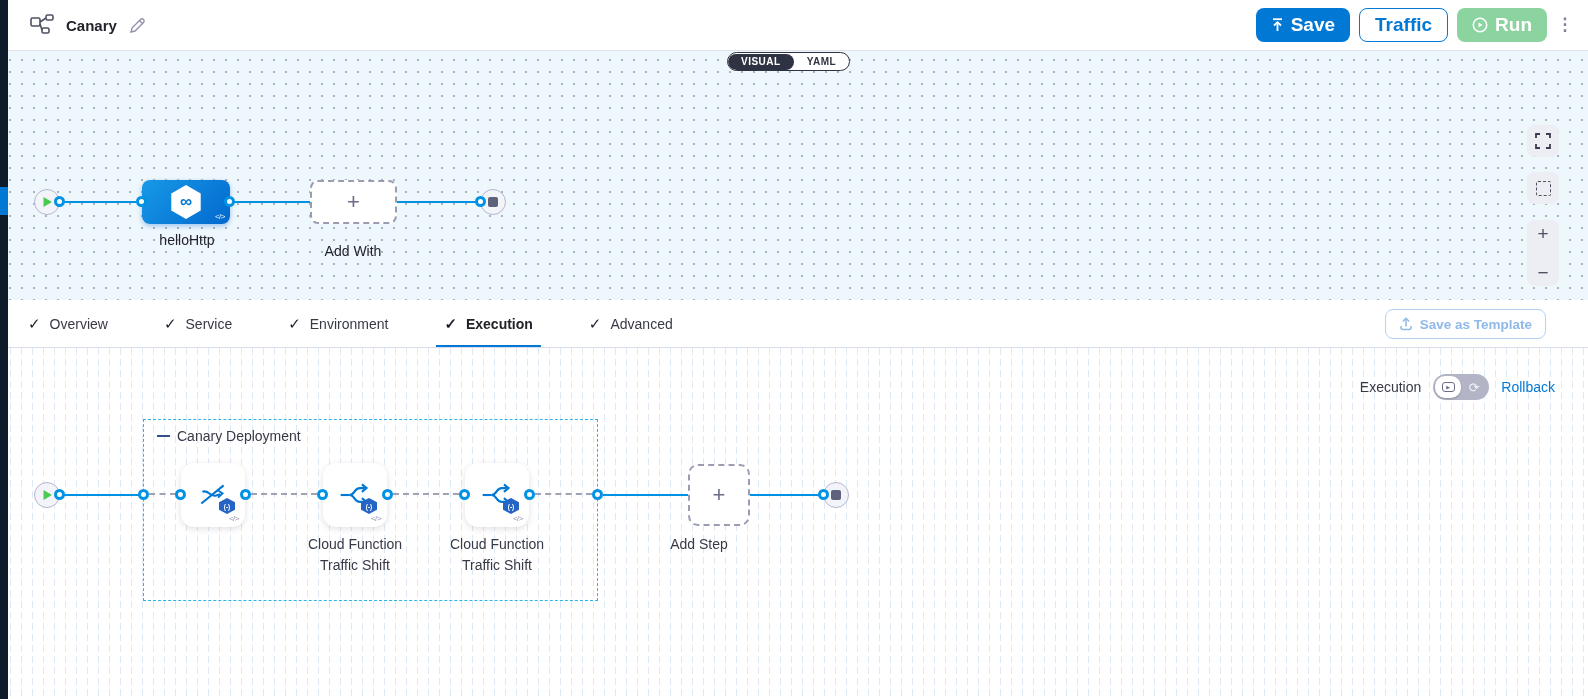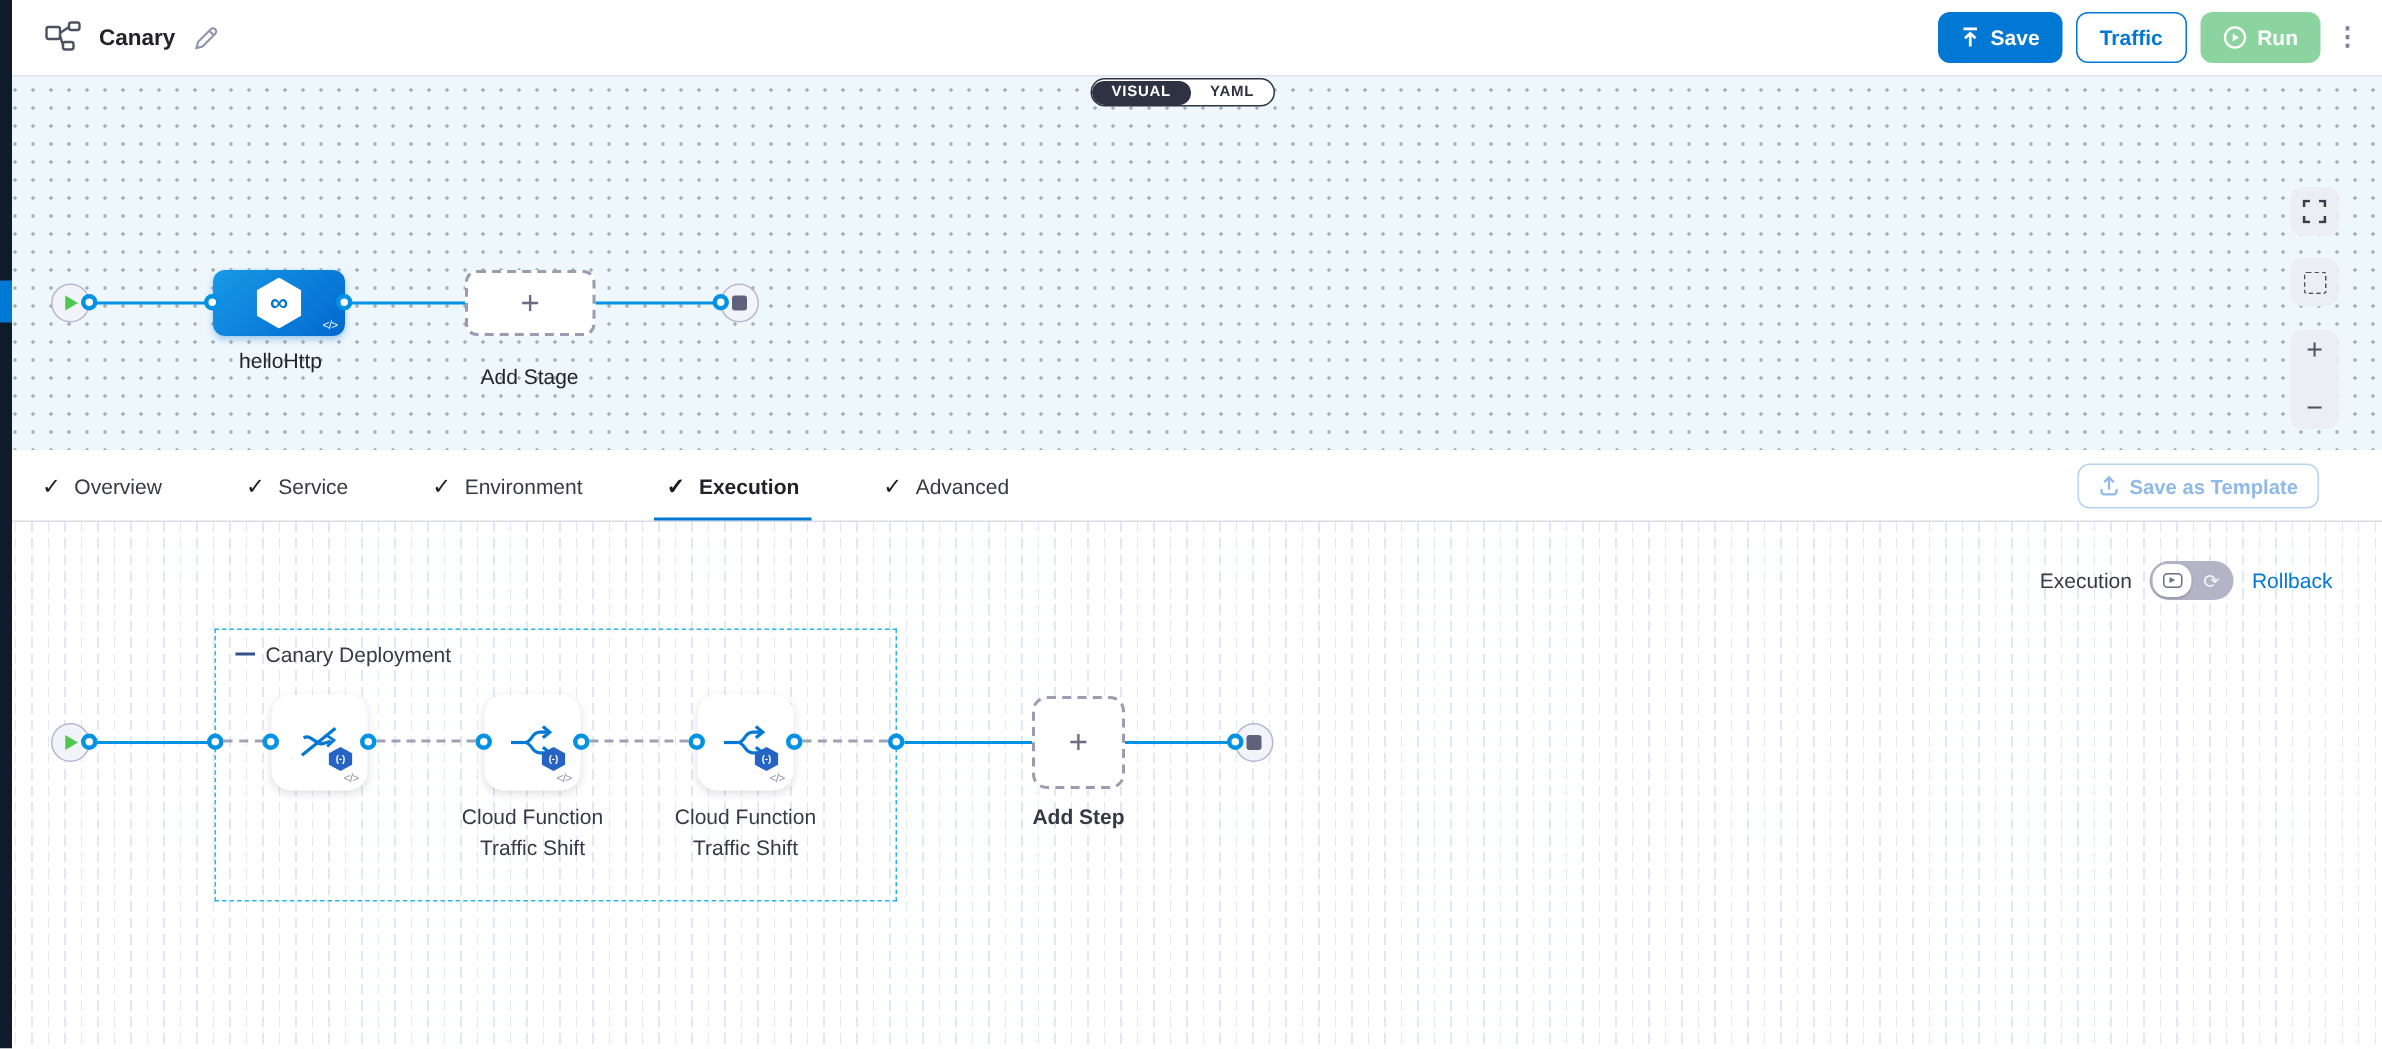--- a/index.html
+++ b/index.html
@@ -20,21 +20,21 @@
   .mode-toggle { position:absolute; left:727px; top:16px; height:19px; display:flex; align-items:center;
                  border:1px solid #2f3243; border-radius:10px; background:#fff; overflow:hidden;margin-top:36px; }
   .mode-seg { font-size:10px; font-weight:bold; letter-spacing:.5px; padding:3px 13px; border:none; background:none;
               color:#2f3243; cursor:pointer; line-height:1; }
   .mode-seg.active { background:#2f3243; color:#fff; border-radius:10px; }
   .hdr-right { margin-left:auto; display:flex; align-items:center; gap:9px; }
   .unsaved { display:flex; align-items:center; gap:8px; height:34px; padding:0 15px; background:#f3f3fa; border-radius:8px; }
   .unsaved .dot { width:8px; height:8px; border-radius:50%; background:#ff7b26; }
   .unsaved .txt { color:#ff7b26; font-size:13.5px; font-weight:bold; }
   .btn { display:flex; align-items:center; gap:7px; height:34px; padding:0 15px; border-radius:8px;
-         font-size:14px; font-weight:bold; cursor:pointer; border:none; }
+         font-size:19px; font-weight:bold; cursor:pointer; border:none; }
   .btn-save { background:#0278d5; color:#fff; }
   .btn-discard { background:#fff; color:#0278d5; border:1px solid #0278d5; }
   .btn-run { background:#8bd4a0; color:#fff; }
   .kebab { background:none; border:none; color:#7f8199; font-size:17px; font-weight:bold; line-height:.55;
            cursor:pointer; width:18px; letter-spacing:0; }
 
   
   .stage-canvas { position:relative; height:250px; background-color:#eef7fc;
     background-image:radial-gradient(#a9b3bd 1px, rgba(0,0,0,0) 1.3px);
     background-size:12px 12px; background-position:4px 4px; }
@@ -178,21 +178,21 @@
           <span>∞</span>
         </div>
       <span class="code-corner">&lt;/&gt;</span>
     </div>
     <div class="port" style="left:224px; top:146px;"></div>
     <div class="node-label" style="left:122px; top:182px;">helloHttp</div>
 
     <div class="dash-box" style="left:310px; top:130px; width:87px; height:44px;">
       <span class="plus-glyph">+</span>
     </div>
-    <div class="node-label" style="left:288px; top:193px;">Add Stage</div>
+    <div class="node-label" style="left:288px; top:193px;">Add With</div>
 
     <div class="port" style="left:475px; top:146px;"></div>
     <div class="node-circle" style="left:480px; top:139px;">
       <span class="sq-end"></span>
     </div>
 
     <button class="canvas-ctl" style="right:29px; top:75px;">
       <svg width="16" height="16" viewBox="0 0 16 16" fill="none" stroke="#3a3c4e" stroke-width="1.8">
         <path d="M1 5 V1 H5"></path>
           <path d="M11 1 H15 V5"></path>
@@ -318,21 +318,21 @@
       </svg>
       <span class="badge-hex">(-)</span>
       <span class="code">&lt;/&gt;</span>
     </div>
     <div class="port" style="left:524px; top:141px;"></div>
     <div class="step-label" style="left:431px;">Cloud Function Traffic Shift</div>
 
     <div class="dash-box" style="left:688px; top:116px; width:62px; height:62px; border-radius:10px;">
       <span class="plus-glyph">+</span>
     </div>
-    <div class="step-label" style="left:653px;font-weight:bold;">Add Step</div>
+    <div class="step-label" style="left:633px;">Add Step</div>
 
     <div class="port" style="left:818px; top:141px;"></div>
     <div class="node-circle" style="left:823px; top:134px;">
       <span class="sq-end"></span>
     </div>
   </section>
 
 </div>
 
 </body></html>

